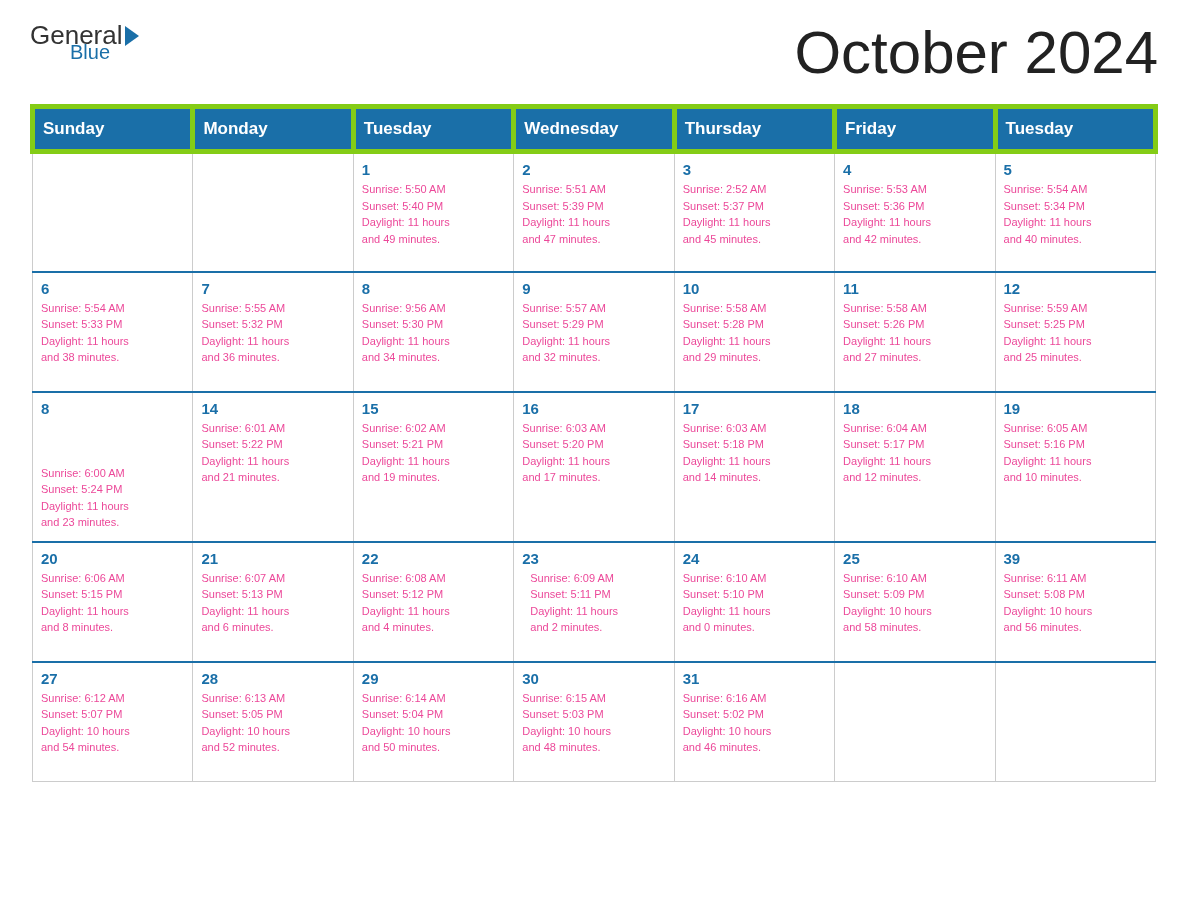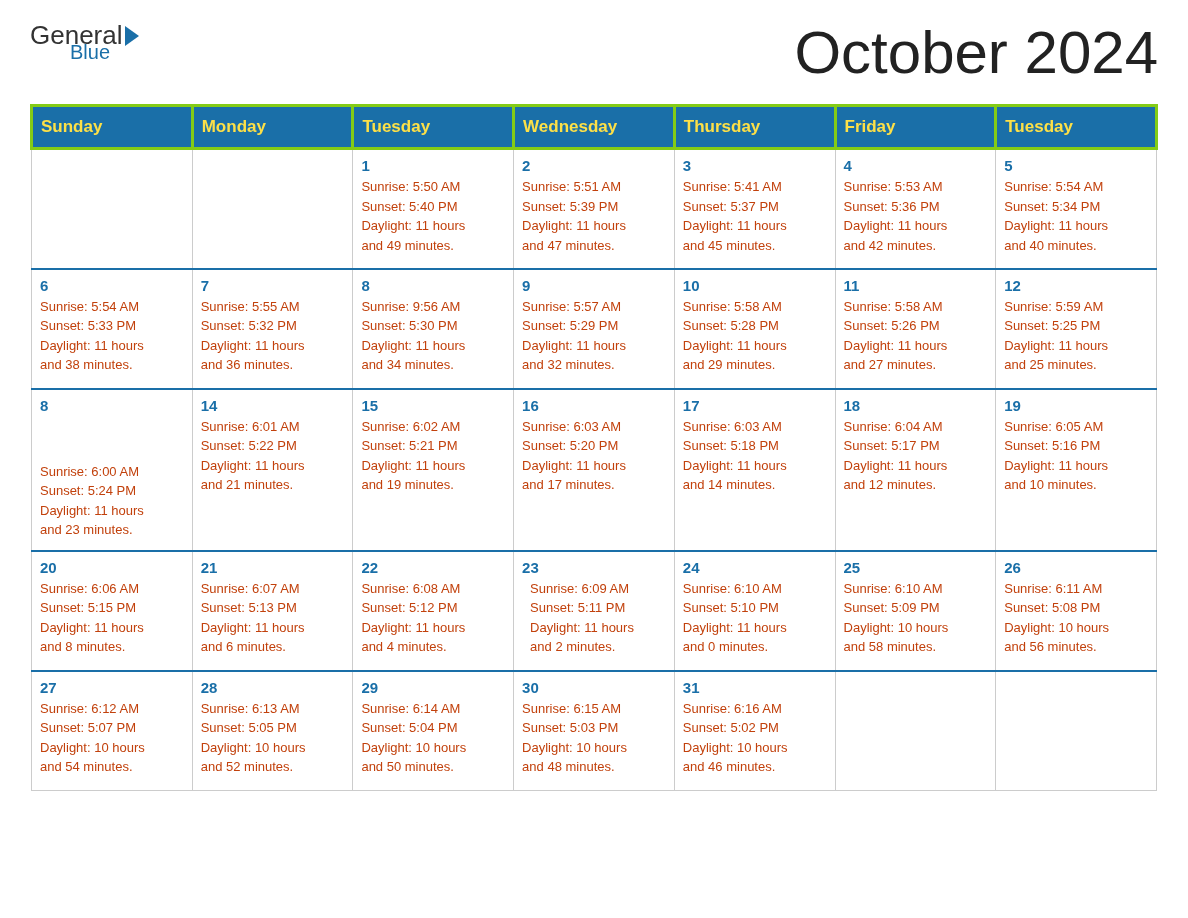--- a/index.html
+++ b/index.html
@@ -61,46 +61,46 @@
       color: #444;
       margin-top: 4px;
     }
     table {
       width: 100%;
       border-collapse: collapse;
       table-layout: fixed;
     }
     thead tr th {
       background-color: #1a6fa8;
-      color: #fde047;
+      color: #ffffff;
       font-size: 17px;
       font-weight: bold;
       padding: 10px 8px;
       text-align: left;
-      border: 3px solid #84cc16;
+      border: 5px solid #84cc16;
     }
     tbody tr td {
       vertical-align: top;
       padding: 7px 8px 10px 8px;
       border: 1px solid #ccc;
       font-size: 13.5px;
       color: #222;
       min-height: 90px;
       height: 120px;
     }
     .day-number {
       font-size: 15px;
       font-weight: bold;
       color: #1a6fa8;
       display: block;
       margin-bottom: 3px;
     }
     .day-info {
-      font-size: 13px;
-      color: #c2410c;
+      font-size: 11px;
+      color: #ec4899;
       line-height: 1.5;
     }
     tbody tr:not(:last-child) td {
       border-bottom: 2px solid #1a6fa8;
     }
     td.empty {
       background: #fff;
     }
   </style>
 </head>
@@ -144,21 +144,21 @@
         </td>
         <td>
           <span class="day-number">2</span>
           <div class="day-info" style="white-space: pre-line;">Sunrise: 5:51 AM
 Sunset: 5:39 PM
 Daylight: 11 hours
 and 47 minutes.</div>
         </td>
         <td>
           <span class="day-number">3</span>
-          <div class="day-info" style="white-space: pre-line;">Sunrise: 5:41 AM
+          <div class="day-info" style="white-space: pre-line;">Sunrise: 2:52 AM
 Sunset: 5:37 PM
 Daylight: 11 hours
 and 45 minutes.</div>
         </td>
         <td>
           <span class="day-number">4</span>
           <div class="day-info" style="white-space: pre-line;">Sunrise: 5:53 AM
 Sunset: 5:36 PM
 Daylight: 11 hours
 and 42 minutes.</div>
@@ -310,21 +310,21 @@
 and 0 minutes.</div>
         </td>
         <td>
           <span class="day-number">25</span>
           <div class="day-info" style="white-space: pre-line;">Sunrise: 6:10 AM
 Sunset: 5:09 PM
 Daylight: 10 hours
 and 58 minutes.</div>
         </td>
         <td>
-          <span class="day-number">26</span>
+          <span class="day-number">39</span>
           <div class="day-info" style="white-space: pre-line;">Sunrise: 6:11 AM
 Sunset: 5:08 PM
 Daylight: 10 hours
 and 56 minutes.</div>
         </td>
       </tr>
       <tr>
         <td>
           <span class="day-number">27</span>
           <div class="day-info" style="white-space: pre-line;">Sunrise: 6:12 AM

